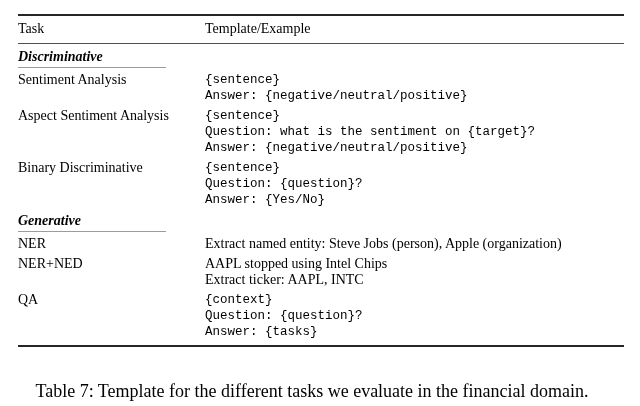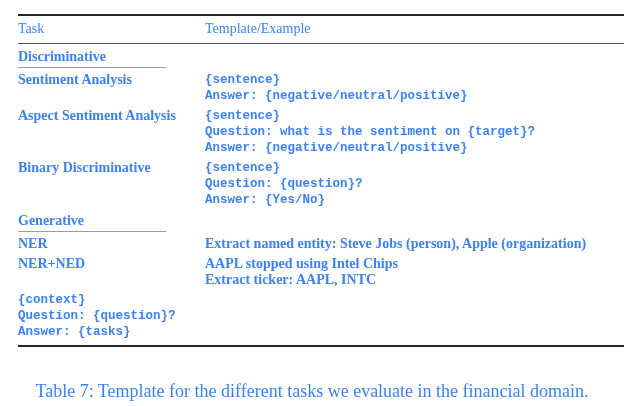--- a/index.html
+++ b/index.html
@@ -1,21 +1,21 @@
 <!DOCTYPE html>
 <html><head>
 <meta charset="utf-8">
 <style>
   html, body { margin: 0; padding: 0; background: #ffffff; }
   .page {
     position: relative;
     width: 624px;
     height: 406px;
     background: #ffffff;
-    color: #3b82f6;
+    color: #000000;
     font-family: "Liberation Serif", serif;
     overflow: hidden;
   }
   .table {
     position: absolute;
     left: 18px;
     top: 14px;
     width: 618px;
   }
   .rule { height: 0; margin: 0; }
@@ -28,22 +28,23 @@
     font-size: 14px;
     line-height: 16px;
   }
   .col1 { flex: 0 0 187px; width: 187px; }
   .col2 { flex: 1; min-width: 0; }
   .section {
     font-weight: bold;
     font-size: 14px;
     line-height: 17px;
     margin-top: 4px;
+    font-style: italic;
   }
-  .trow { display: flex; margin-top: 4px; font-weight: bold; }
+  .trow { display: flex; margin-top: 4px; }
   .trow .task { font-size: 14px; line-height: 16px; }
   .line { line-height: 16px; white-space: pre; }
   .line.mono {
     font-family: "Liberation Mono", "DejaVu Sans Mono", monospace;
     font-size: 12.5px;
   }
   .line.serif {
     font-family: "Liberation Serif", serif;
     font-size: 14px;
   }
@@ -104,20 +105,21 @@
           </div>
         </div>
         <div class="trow">
           <div class="col1 task">NER+NED</div>
           <div class="col2">
             <div class="line serif">AAPL stopped using Intel Chips</div>
             <div class="line serif">Extract ticker: AAPL, INTC</div>
           </div>
         </div>
         <div class="trow">
+          <div class="col1 task">QA</div>
           <div class="col2">
             <div class="line mono">{context}</div>
             <div class="line mono">Question: {question}?</div>
             <div class="line mono">Answer: {tasks}</div>
           </div>
         </div>
       </div>
     <div class="bottom-rule-wrap">
       <div class="rule heavy"></div>
     </div>

